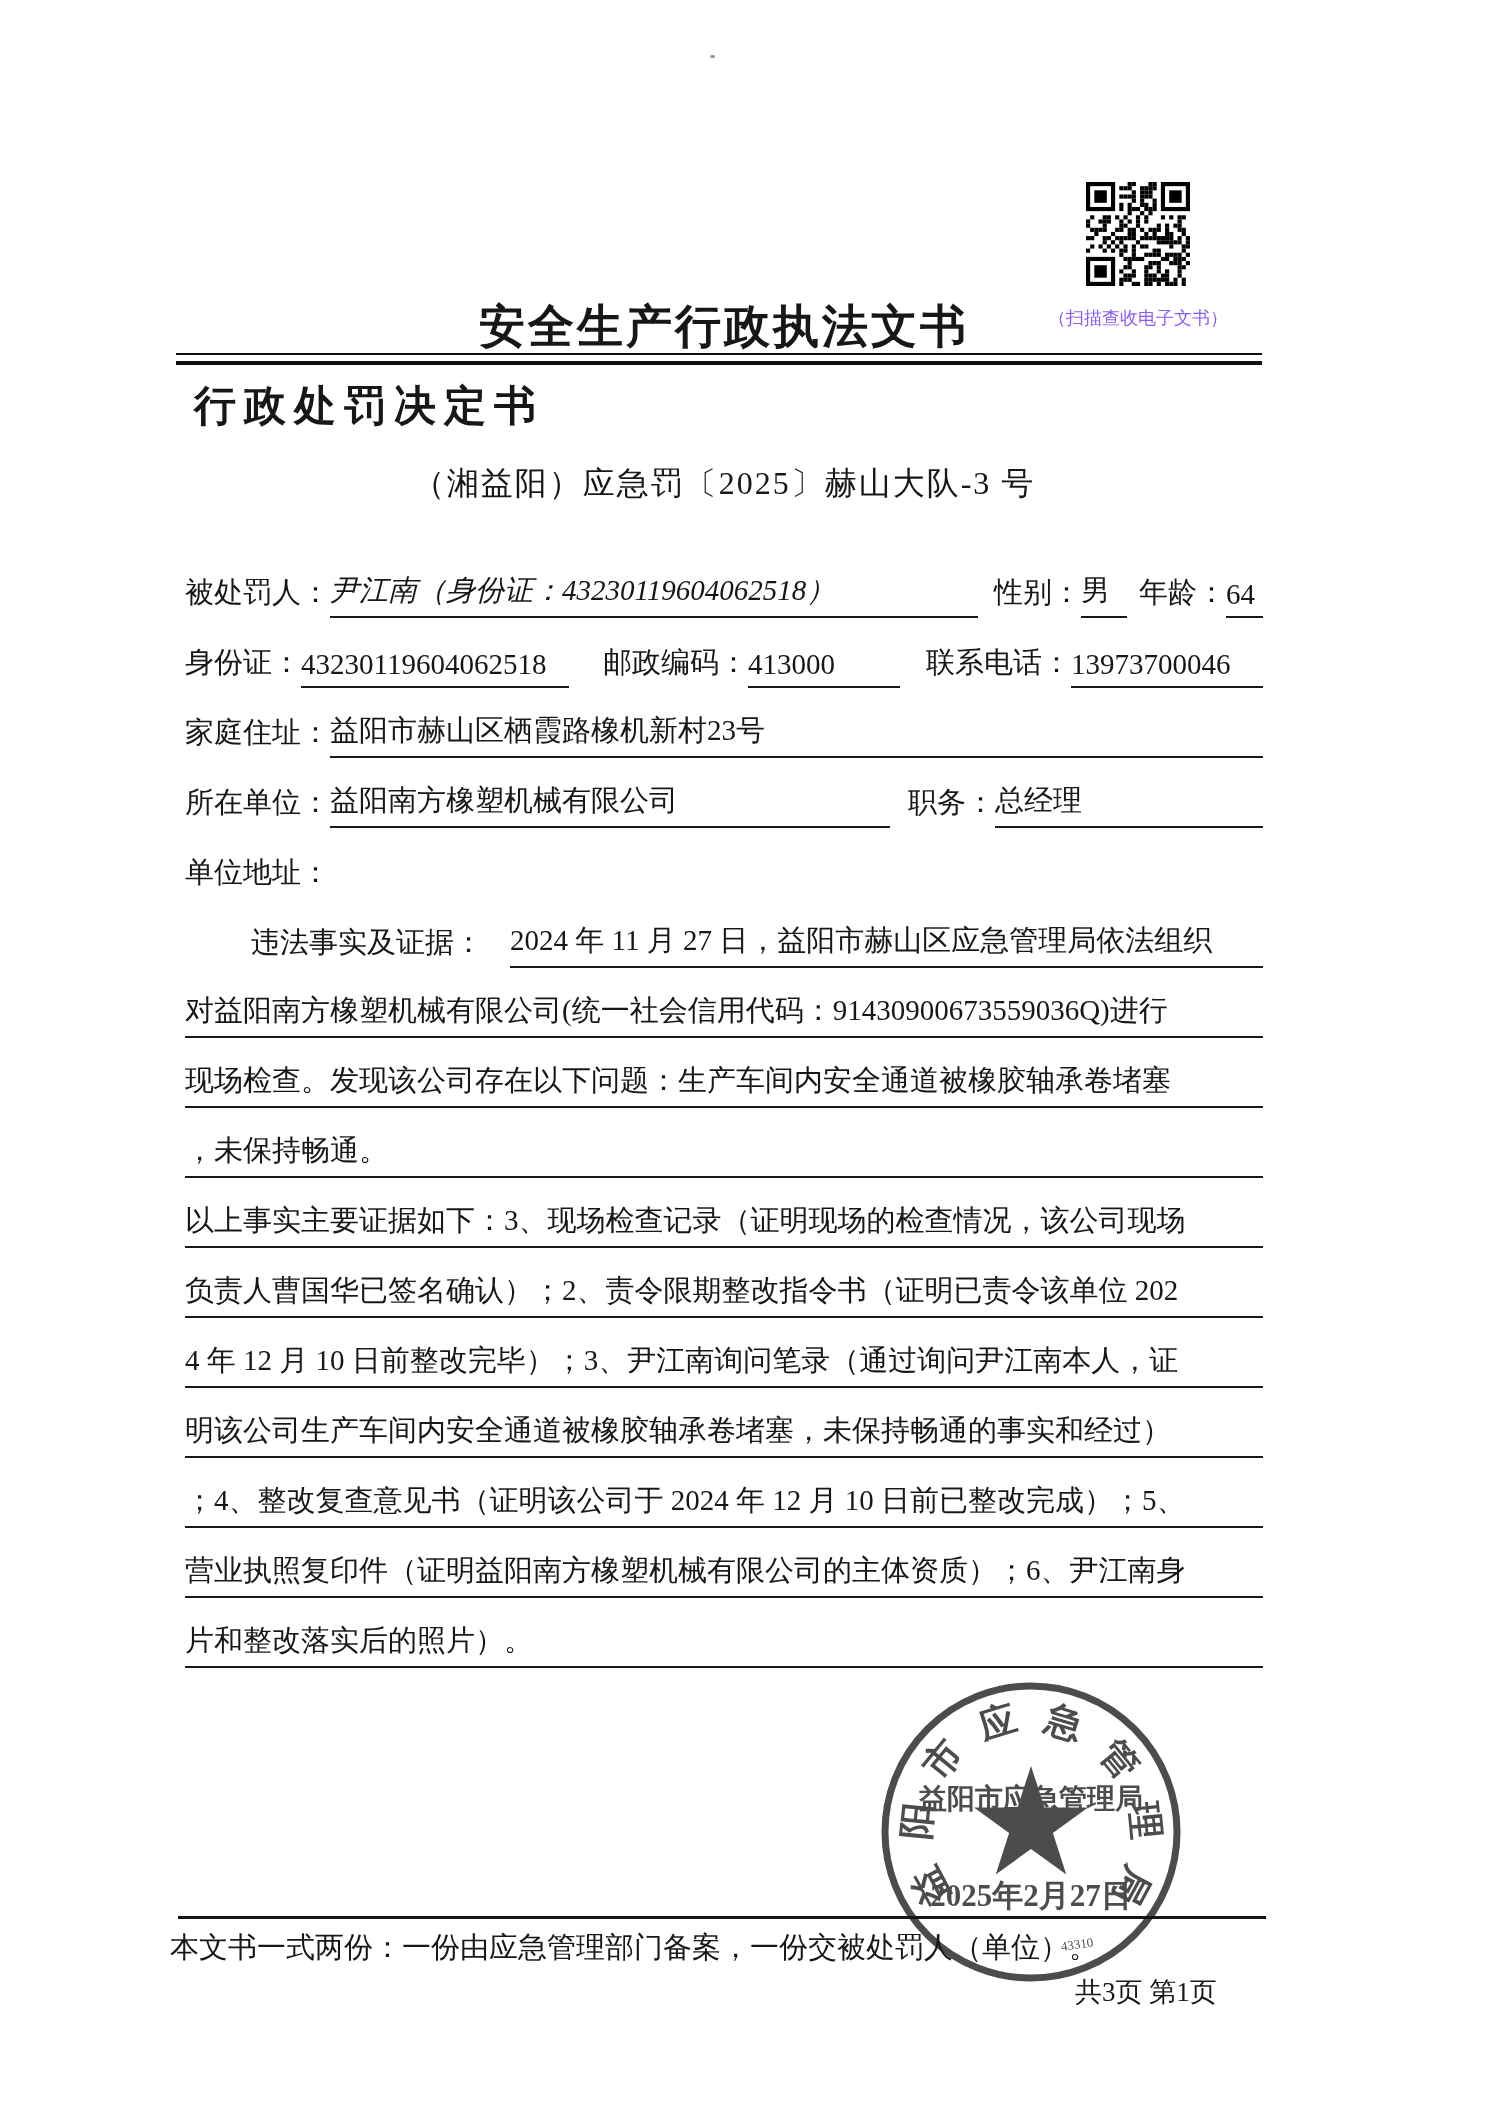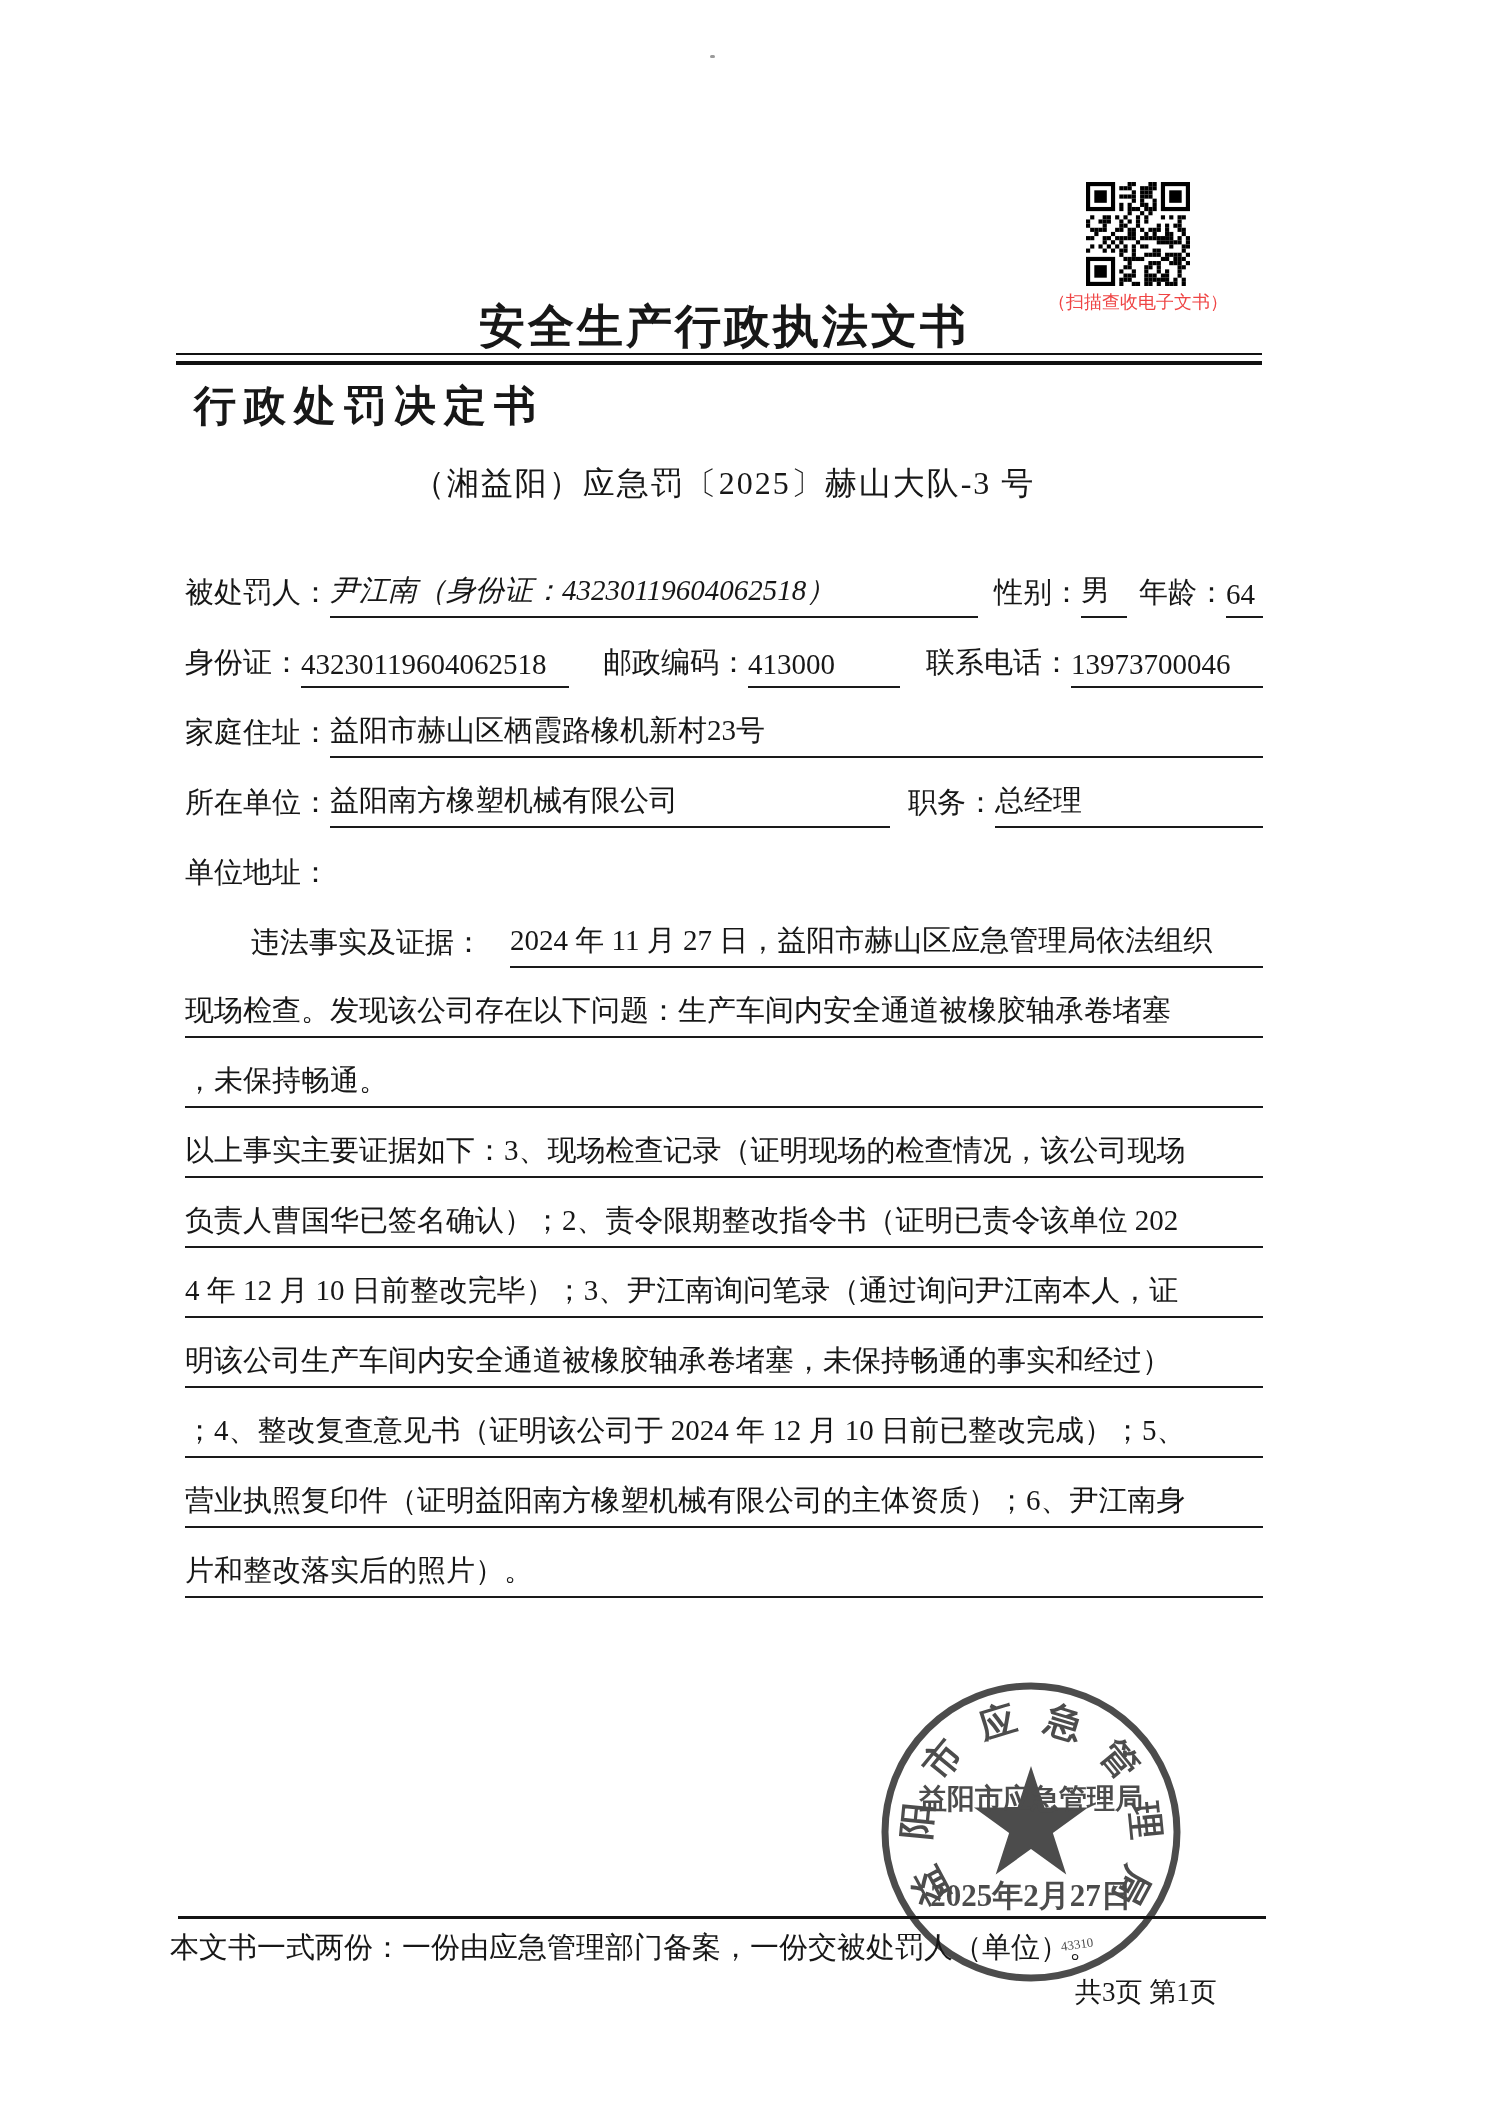--- a/index.html
+++ b/index.html
@@ -7,21 +7,21 @@
     position:relative; width:1488px; height:2105px; margin:0 auto;
     background:#ffffff; overflow:hidden;
     font-family:"Liberation Serif","DejaVu Serif",serif;
     color:#171717;
   }
   .speck { position:absolute; left:710px; top:55px; width:5px; height:3px; background:#9a9a9a; border-radius:2px; }
 
   
   .qr-block { position:absolute; left:1048px; top:182px; width:180px; text-align:center; }
   .qr-svg { display:block; margin:0 auto; width:104px; height:104px; }
-  .qr-caption { margin-top:4px; font-size:18px; letter-spacing:0px; white-space:nowrap; color:#ef4444; }
+  .qr-caption { margin-top:20px; font-size:18px; letter-spacing:0px; white-space:nowrap; color:#8b5cf6; }
 
   
   .letterhead {
     position:absolute; left:185px; top:296px; width:1078px; text-align:center;
     font-size:46px; font-weight:bold; letter-spacing:3px; white-space:nowrap;
   }
   .rule-thin  { position:absolute; left:176px; top:353px; width:1086px; height:2px; background:#111; }
   .rule-thick { position:absolute; left:176px; top:361px; width:1086px; height:4px; background:#111; }
   .doc-title {
     position:absolute; left:194px; top:378px; width:1078px; text-align:left;
@@ -319,20 +319,23 @@
         <span class="seg value grow">总经理</span>
       </div>
       <div class="line">
         <span class="seg label">单位地址：</span>
       </div>
       <div class="line" style="padding-left: 66px; gap: 27px;">
         <span class="seg label">违法事实及证据：</span>
         <span class="seg value grow">2024 年 11 月 27 日，益阳市赫山区应急管理局依法组织</span>
       </div>
       <div class="line">
+        <span class="seg value grow">对益阳南方橡塑机械有限公司(统一社会信用代码：91430900673559036Q)进行</span>
+      </div>
+      <div class="line">
         <span class="seg value grow">现场检查。发现该公司存在以下问题：生产车间内安全通道被橡胶轴承卷堵塞</span>
       </div>
       <div class="line">
         <span class="seg value grow">，未保持畅通。</span>
       </div>
       <div class="line">
         <span class="seg value grow">以上事实主要证据如下：3、现场检查记录（证明现场的检查情况，该公司现场</span>
       </div>
       <div class="line">
         <span class="seg value grow">负责人曹国华已签名确认）；2、责令限期整改指令书（证明已责令该单位 202</span>

